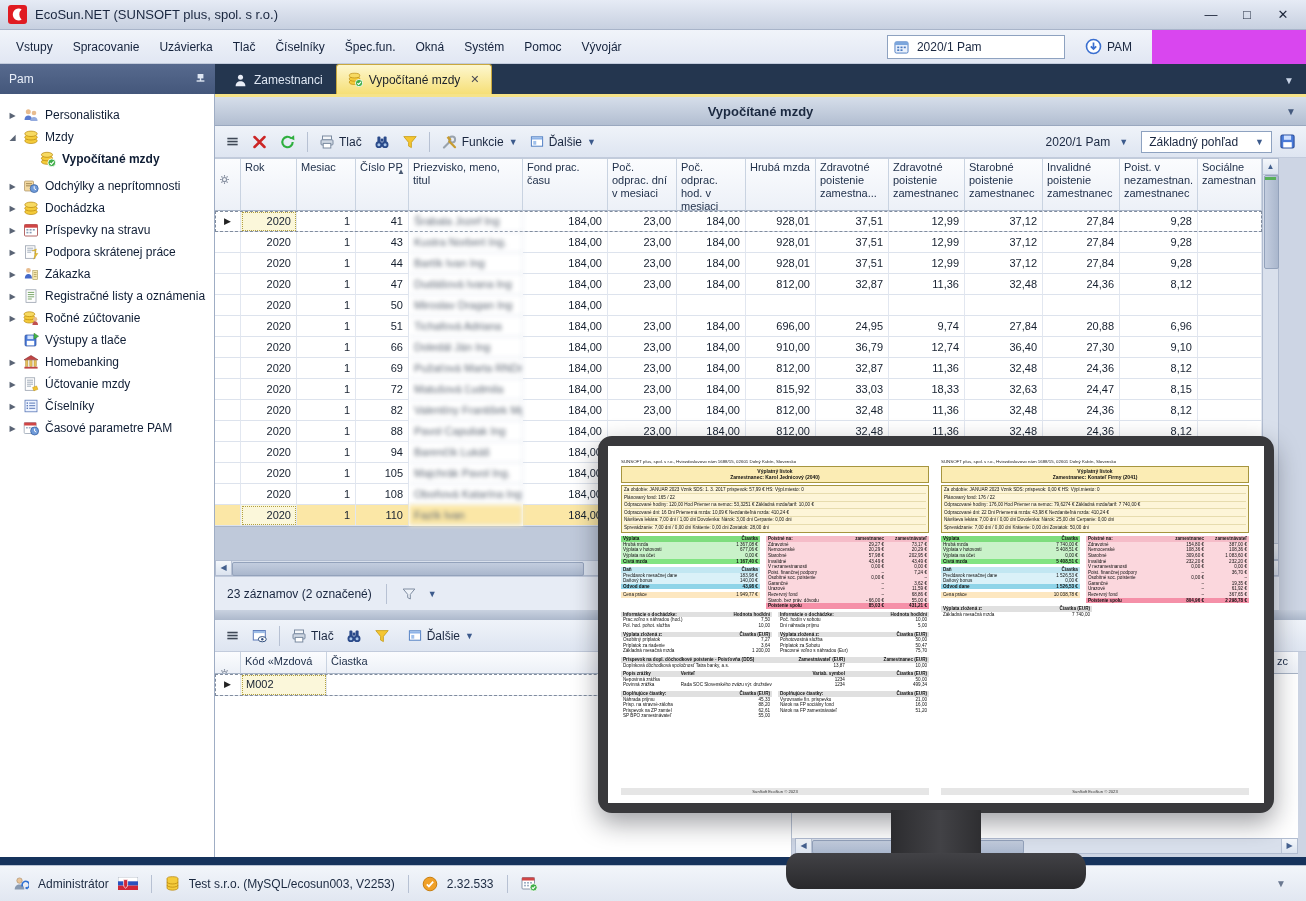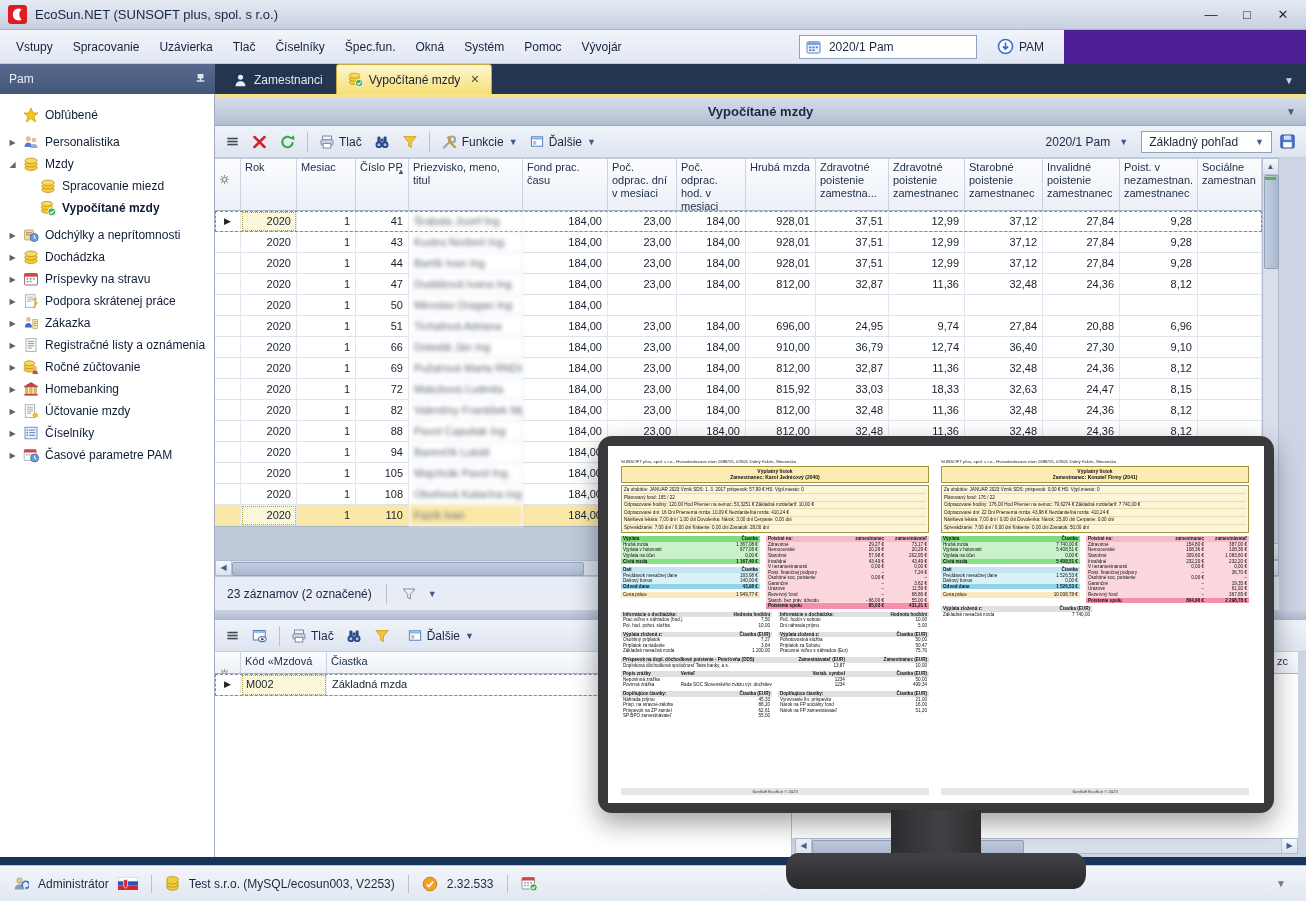--- a/index.html
+++ b/index.html
@@ -1,30 +1,30 @@
 <!DOCTYPE html>
 <html><head>
 <meta charset="utf-8">
 <style>
   html,body{margin:0;padding:0;background:#9aa7bd;}
   body{width:1306px;height:901px;position:relative;overflow:hidden;
        font-family:"Liberation Sans",sans-serif;-webkit-font-smoothing:antialiased;}
-  .window{position:absolute;inset:0;background:#4c1d95;outline:1px solid #6f7f9a;}
+  .window{position:absolute;inset:0;background:#d946ef;outline:1px solid #6f7f9a;}
 
   
   .titlebar{position:absolute;left:0;top:0;width:1306px;height:30px;
     background:linear-gradient(#e6ebf5,#c7d0e0);border-bottom:1px solid #a8b4c9;
     display:flex;align-items:center;gap:8px;padding:0 8px;box-sizing:border-box;}
   .logo{width:19px;height:19px;flex:0 0 auto;}
   .wtitle{font-size:13px;color:#18253e;}
   .win-controls{margin-left:auto;display:flex;gap:6px;}
   .win-controls span{width:30px;text-align:center;font-size:13px;color:#1a2438;cursor:default;}
 
   
-  .menubar{position:absolute;left:0;top:30px;width:1064px;height:34px;background:linear-gradient(#f1f4fa,#e1e7f3);
+  .menubar{position:absolute;left:0;top:30px;width:1152px;height:34px;background:linear-gradient(#f1f4fa,#e1e7f3);
     border-bottom:1px solid #c2cbdc;display:flex;align-items:center;padding:0 6px;box-sizing:border-box;}
   .menu-item{padding:4px 10px;font-size:12px;color:#14223c;border-radius:2px;}
   .period-box{margin-left:auto;width:178px;height:24px;background:#fff;border:1px solid #8ea2c0;
     display:flex;align-items:center;gap:8px;padding:0 6px;box-sizing:border-box;font-size:12px;color:#1a2740;}
   .pam-btn{margin:0 4px 0 10px;height:24px;display:flex;align-items:center;gap:5px;padding:0 9px;
     font-size:12px;color:#1a2740;border:1px solid transparent;border-radius:3px;}
 
   
   .tabstrip{position:absolute;left:0;top:64px;width:1306px;height:30px;background:#24364f;display:flex;align-items:flex-end;}
   .pam-caption{width:215px;height:30px;background:linear-gradient(#576a8e,#44577b);color:#e9eff9;font-size:12px;
@@ -246,29 +246,20 @@
           </span>
           <span>Vypočítané mzdy</span>
           <span class="close">✕</span>
         </div>
       </div>
     <span class="strip-dd">▼</span>
   </div>
 
   <div class="sidebar">
     <div id="sidebar-tree">
-        <div class="tree-item gap">
-          <span class="expander"></span>
-          <span class="ticon">
-            <svg width="16" height="16" viewBox="0 0 16 16">
-              <polygon points="8,1 10,6 15,6 11,9.5 12.5,15 8,11.5 3.5,15 5,9.5 1,6 6,6" fill="#f6c913" stroke="#c99a06" stroke-width=".8"></polygon>
-            </svg>
-          </span>
-          <span>Obľúbené</span>
-        </div>
         <div class="tree-item">
           <span class="expander">▶</span>
           <span class="ticon">
             <svg width="16" height="16" viewBox="0 0 16 16">
               <circle cx="5.3" cy="4.8" r="2.5" fill="#e8bc8e"></circle>
               <path d="M1.5 13c0-3 1.9-4.4 3.8-4.4s3.8 1.4 3.8 4.4z" fill="#5a7bd0"></path>
               <circle cx="11" cy="6" r="2.3" fill="#e8bc8e"></circle>
               <path d="M7.3 14c0-2.7 1.7-4 3.7-4s3.6 1.3 3.6 4z" fill="#93aade"></path>
             </svg>
           </span>
@@ -277,30 +268,20 @@
         <div class="tree-item">
           <span class="expander">◢</span>
           <span class="ticon">
             <svg width="16" height="16" viewBox="0 0 16 16">
               <ellipse cx="8" cy="11.8" rx="6.2" ry="2.7" fill="#f4cb3a" stroke="#b8860b" stroke-width=".7"></ellipse>
               <ellipse cx="8" cy="8.3" rx="6.2" ry="2.7" fill="#f4cb3a" stroke="#b8860b" stroke-width=".7"></ellipse>
               <ellipse cx="8" cy="4.8" rx="6.2" ry="2.7" fill="#f7da62" stroke="#b8860b" stroke-width=".7"></ellipse>
             </svg>
           </span>
           <span>Mzdy</span>
-        </div>
-        <div class="tree-item child">
-          <span class="ticon">
-            <svg width="16" height="16" viewBox="0 0 16 16">
-              <ellipse cx="8" cy="11.8" rx="6.2" ry="2.7" fill="#f4cb3a" stroke="#b8860b" stroke-width=".7"></ellipse>
-              <ellipse cx="8" cy="8.3" rx="6.2" ry="2.7" fill="#f4cb3a" stroke="#b8860b" stroke-width=".7"></ellipse>
-              <ellipse cx="8" cy="4.8" rx="6.2" ry="2.7" fill="#f7da62" stroke="#b8860b" stroke-width=".7"></ellipse>
-            </svg>
-          </span>
-          <span>Spracovanie miezd</span>
         </div>
         <div class="tree-item child bold gap">
           <span class="ticon">
             <svg width="16" height="16" viewBox="0 0 16 16">
               <ellipse cx="7" cy="10.8" rx="5.6" ry="2.5" fill="#f4cb3a" stroke="#b8860b" stroke-width=".7"></ellipse>
               <ellipse cx="7" cy="7.3" rx="5.6" ry="2.5" fill="#f4cb3a" stroke="#b8860b" stroke-width=".7"></ellipse>
               <ellipse cx="7" cy="3.8" rx="5.6" ry="2.5" fill="#f7da62" stroke="#b8860b" stroke-width=".7"></ellipse>
               <circle cx="11.8" cy="11.8" r="3.9" fill="#3fae49" stroke="#fff" stroke-width=".9"></circle>
               <path d="M10 11.9l1.4 1.4 2.4-2.8" stroke="#fff" stroke-width="1.2" fill="none"></path>
             </svg>
@@ -392,20 +373,32 @@
           <span class="ticon">
             <svg width="16" height="16" viewBox="0 0 16 16">
               <ellipse cx="6.4" cy="10.6" rx="5.4" ry="2.4" fill="#f4cb3a" stroke="#b8860b" stroke-width=".7"></ellipse>
               <ellipse cx="6.4" cy="7.4" rx="5.4" ry="2.4" fill="#f4cb3a" stroke="#b8860b" stroke-width=".7"></ellipse>
               <ellipse cx="6.4" cy="4.2" rx="5.4" ry="2.4" fill="#f7da62" stroke="#b8860b" stroke-width=".7"></ellipse>
               <circle cx="12.2" cy="9.2" r="2.1" fill="#e8bc8e"></circle>
               <path d="M9.4 15c0-2.5 1.4-3.7 2.8-3.7s2.8 1.2 2.8 3.7z" fill="#c05050"></path>
             </svg>
           </span>
           <span>Ročné zúčtovanie</span>
+        </div>
+        <div class="tree-item">
+          <span class="expander"></span>
+          <span class="ticon">
+            <svg width="16" height="16" viewBox="0 0 16 16">
+              <rect x="2" y="3" width="11" height="11" rx="1.2" fill="#4a7ad8" stroke="#2d4f9a" stroke-width=".7"></rect>
+              <rect x="4.4" y="3.5" width="6" height="3.6" fill="#cfe0ff"></rect>
+              <rect x="3.8" y="8.8" width="7.4" height="4.6" fill="#fff"></rect>
+              <polygon points="11,1.2 15.6,4.2 11,7.2" fill="#46b446" stroke="#2e8030" stroke-width=".5"></polygon>
+            </svg>
+          </span>
+          <span>Výstupy a tlače</span>
         </div>
         <div class="tree-item">
           <span class="expander">▶</span>
           <span class="ticon">
             <svg width="16" height="16" viewBox="0 0 16 16">
               <polygon points="8,1.5 15,5.8 1,5.8" fill="#c04444" stroke="#8a2e2e" stroke-width=".6"></polygon>
               <rect x="2.6" y="6.4" width="2.3" height="6" fill="#e8c05a" stroke="#a88838" stroke-width=".5"></rect>
               <rect x="6.8" y="6.4" width="2.3" height="6" fill="#e8c05a" stroke="#a88838" stroke-width=".5"></rect>
               <rect x="11" y="6.4" width="2.3" height="6" fill="#e8c05a" stroke="#a88838" stroke-width=".5"></rect>
               <rect x="1.4" y="12.8" width="13.2" height="1.8" fill="#c04444"></rect>
@@ -919,21 +912,20 @@
                   <path d="M8 1.5v2.4M8 12.1v2.4M1.5 8h2.4M12.1 8h2.4M3.4 3.4l1.7 1.7M10.9 10.9l1.7 1.7M12.6 3.4l-1.7 1.7M5.1 10.9l-1.7 1.7"></path>
                 </g>
               </svg></span></div>
           <div class="hcell"><span>Kód «Mzdová ...</span></div>
           <div class="hcell"><span>Čiastka</span></div>
         </div>
       <div id="g2-rows">
           <div class="g2-row row-focused" style="grid-template-columns: 26px 86px 360px 105px;">
             <div class="gcell indc">▶</div>
             <div class="gcell cell-marked">M002</div>
-            <div class="gcell">Základná mzda</div>
             <div class="gcell num">768,00</div>
           </div>
         </div>
     </div>
     <div class="g2b">
       <div class="zc-sliver">zc</div>
     </div>
     <div class="hscroll hs2">
       <span class="harrow l">◀</span>
       <div class="hthumb" style="left:16px;width:210px;"></div>

